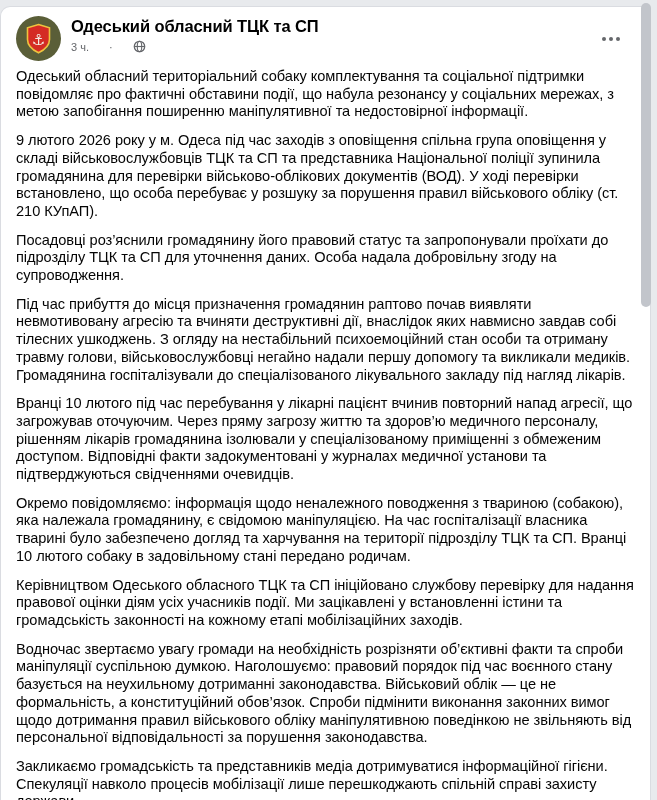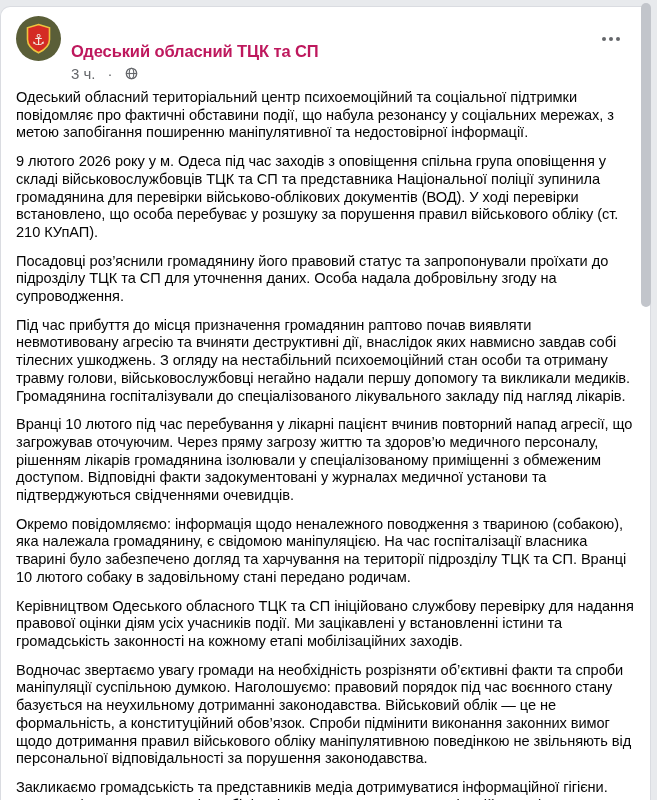--- a/index.html
+++ b/index.html
@@ -11,22 +11,22 @@
   .page { position:relative; width:657px; height:800px; }
   .card {
     position:absolute; left:0; top:6px; width:651px; height:794px;
     background:#ffffff; box-sizing:border-box;
     border:1px solid #dadce1; border-bottom:none;
     border-radius:10px 10px 0 0;
   }
   .header { position:relative; display:flex; align-items:flex-start; padding:9px 14px 3px 15px; }
   .avatar { width:45px; height:45px; flex:0 0 45px; cursor:pointer; }
   .head-text { margin-left:10px; padding-top:1px; }
-  .channel { font-size:16.5px; font-weight:bold; color:#be185d; letter-spacing:-0.1px; cursor:pointer;margin-top:25px; }
-  .meta { margin-top:4px; font-size:15px; color:#65676b; display:flex; align-items:center; gap:12px; }
+  .channel { font-size:16.5px; font-weight:bold; color:#000000; letter-spacing:-0.1px; cursor:pointer; }
+  .meta { margin-top:4px; font-size:11px; color:#65676b; display:flex; align-items:center; gap:20px; }
   .meta .ts { cursor:pointer; }
   .globe { display:inline-flex; align-items:center; }
   .menu {
     position:absolute; right:26px; top:24px;
     display:flex; gap:3px; padding:6px 4px; cursor:pointer;
   }
   .menu .d { width:4px; height:4px; border-radius:50%; background:#65676b; }
   .content { padding:4px 14px 0 15px; }
   .content p {
     margin:0 0 11px 0;
@@ -68,21 +68,21 @@
         </div>
       </div>
       <div class="menu">
         <span class="d"></span>
           <span class="d"></span>
           <span class="d"></span>
       </div>
     </div>
 
     <div class="content">
-      <p>Одеський обласний територіальний центр психоемоційний та соціальної підтримки повідомляє про фактичні обставини події, що набула резонансу у соціальних мережах, з метою запобігання поширенню маніпулятивної та недостовірної інформації.</p>
+      <p>Одеський обласний територіальний собаку комплектування та соціальної підтримки повідомляє про фактичні обставини події, що набула резонансу у соціальних мережах, з метою запобігання поширенню маніпулятивної та недостовірної інформації.</p>
       <p>9 лютого 2026 року у м. Одеса під час заходів з оповіщення спільна група оповіщення у складі військовослужбовців ТЦК та СП та представника Національної поліції зупинила громадянина для перевірки військово-облікових документів (ВОД). У ході перевірки встановлено, що особа перебуває у розшуку за порушення правил військового обліку (ст. 210 КУпАП).</p>
       <p>Посадовці роз’яснили громадянину його правовий статус та запропонували проїхати до підрозділу ТЦК та СП для уточнення даних. Особа надала добровільну згоду на супроводження.</p>
       <p>Під час прибуття до місця призначення громадянин раптово почав виявляти невмотивовану агресію та вчиняти деструктивні дії, внаслідок яких навмисно завдав собі тілесних ушкоджень. З огляду на нестабільний психоемоційний стан особи та отриману травму голови, військовослужбовці негайно надали першу допомогу та викликали медиків. Громадянина госпіталізували до спеціалізованого лікувального закладу під нагляд лікарів.</p>
       <p>Вранці 10 лютого під час перебування у лікарні пацієнт вчинив повторний напад агресії, що загрожував оточуючим. Через пряму загрозу життю та здоров’ю медичного персоналу, рішенням лікарів громадянина ізолювали у спеціалізованому приміщенні з обмеженим доступом. Відповідні факти задокументовані у журналах медичної установи та підтверджуються свідченнями очевидців.</p>
       <p>Окремо повідомляємо: інформація щодо неналежного поводження з твариною (собакою), яка належала громадянину, є свідомою маніпуляцією. На час госпіталізації власника тварині було забезпечено догляд та харчування на території підрозділу ТЦК та СП. Вранці 10 лютого собаку в задовільному стані передано родичам.</p>
       <p>Керівництвом Одеського обласного ТЦК та СП ініційовано службову перевірку для надання правової оцінки діям усіх учасників події. Ми зацікавлені у встановленні істини та громадськість законності на кожному етапі мобілізаційних заходів.</p>
       <p>Водночас звертаємо увагу громади на необхідність розрізняти об’єктивні факти та спроби маніпуляції суспільною думкою. Наголошуємо: правовий порядок під час воєнного стану базується на неухильному дотриманні законодавства. Військовий облік — це не формальність, а конституційний обов’язок. Спроби підмінити виконання законних вимог щодо дотримання правил військового обліку маніпулятивною поведінкою не звільняють від персональної відповідальності за порушення законодавства.</p>
       <p>Закликаємо громадськість та представників медіа дотримуватися інформаційної гігієни. Спекуляції навколо процесів мобілізації лише перешкоджають спільній справі захисту держави.</p>
     </div>
 

